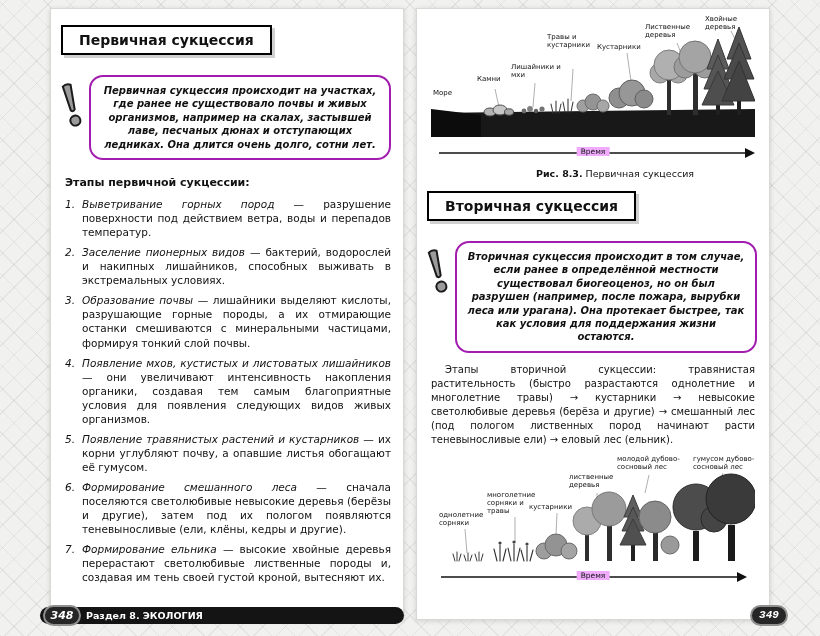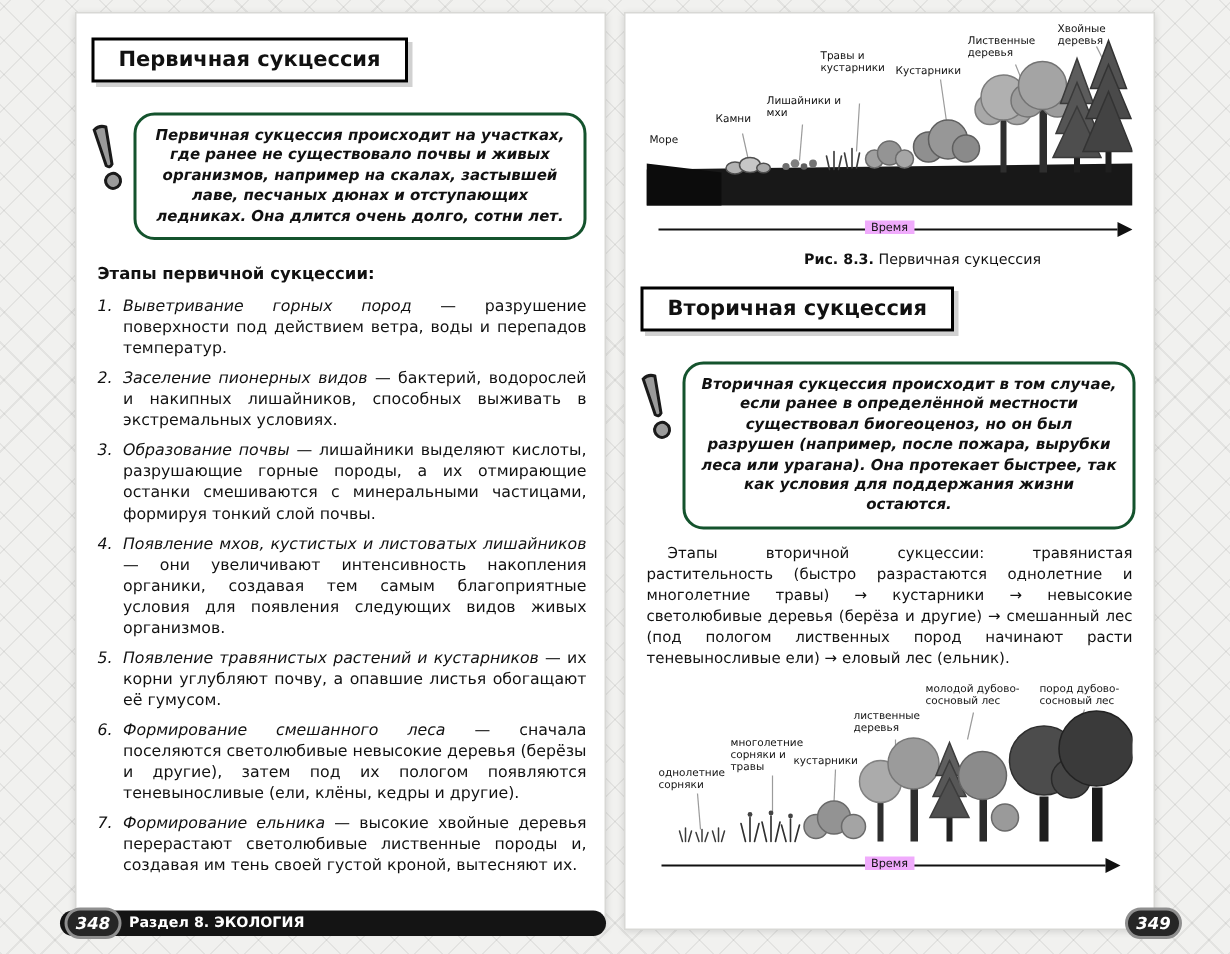--- a/index.html
+++ b/index.html
@@ -16,21 +16,21 @@
   .page.left  { left:50px; }
   .page.right { left:416px; }
 
   .title-box { display:inline-block; border:2px solid #000; background:#fff;
     padding:5px 16px; font-weight:bold; font-size:14px;
     box-shadow:3px 3px 0 rgba(0,0,0,0.18); }
   .left .title-box  { margin:16px 0 0 10px; }
   .right .title-box { margin:12px 0 0 10px; }
 
   .callout { position:relative; margin:20px 12px 0 38px; }
-  .callout-box { border:2px solid #14532d; border-radius:14px; background:#fff;
+  .callout-box { border:2px solid #a21caf; border-radius:14px; background:#fff;
     padding:7px 10px; font-size:10px; font-weight:bold; font-style:italic;
     text-align:center; line-height:1.34; }
   .exclaim { position:absolute; left:-32px; top:6px; }
 
   .stages-heading { font-weight:bold; font-size:11px; margin:16px 14px 8px; }
   .stage-list { margin:0 12px 0 14px; display:flex; flex-direction:column; gap:6px; }
   .stage { display:flex; font-size:10.5px; line-height:1.34; }
   .stage .num { width:17px; flex:0 0 17px; font-style:italic; }
   .stage-text { text-align:justify; flex:1; }
   .term { font-style:italic; }
@@ -49,21 +49,21 @@
   .footer-bar { position:absolute; top:607px; width:364px; height:17px;
     background:#141414; border-radius:9px; color:#fff; font-size:9.5px;
     font-weight:bold; line-height:17px; }
   .left-bar  { left:40px;  padding-left:46px; text-align:left; }
   .right-bar { left:416px; padding-right:46px; text-align:right; }
   .page-badge { position:absolute; top:605px; width:38px; height:21px;
     border-radius:11px; background:#262626; border:2px solid #8f8f8f; color:#fff;
     font-style:italic; font-weight:bold; font-size:11px; text-align:center;
     line-height:17px; z-index:2;margin-left:11px; }
   .left-badge  { left:32px; }
-  .right-badge { right:32px; }
+  .right-badge { right:32px;font-family:Liberation Mono, monospace; }
 </style>
 </head>
 <body>
 
 <div class="spread">
 
   <div class="page left">
     <div class="title-box">
       <span>Первичная сукцессия</span>
     </div>
@@ -264,21 +264,21 @@
         <g>
           <line x1="10" y1="122" x2="306" y2="122" stroke="#101010" stroke-width="1.4"></line>
           <polygon points="306,117 316,122 306,127" fill="#101010"></polygon>
         </g>
       </svg>
       <div class="fl" style="left:8px;   top:56px; width:52px;">однолетние сорняки</div>
       <div class="fl" style="left:56px;  top:36px; width:56px;">многолетние сорняки и травы</div>
       <div class="fl" style="left:98px;  top:48px; width:58px;">кустарники</div>
       <div class="fl" style="left:138px; top:18px; width:56px;">лиственные деревья</div>
       <div class="fl" style="left:186px; top:0px;  width:64px;">молодой дубово-сосновый лес</div>
-      <div class="fl" style="left:262px; top:0px;  width:62px;">пород дубово-сосновый лес</div>
+      <div class="fl" style="left:262px; top:0px;  width:62px;">гумусом дубово-сосновый лес</div>
       <div class="time-label" style="top:116px;">Время</div>
     </div>
   </div>
 
   <div class="footer-bar left-bar">
     <span>Раздел 8. ЭКОЛОГИЯ</span>
   </div>
   <div class="page-badge left-badge">348</div>
   <div class="page-badge right-badge">349</div>
 

